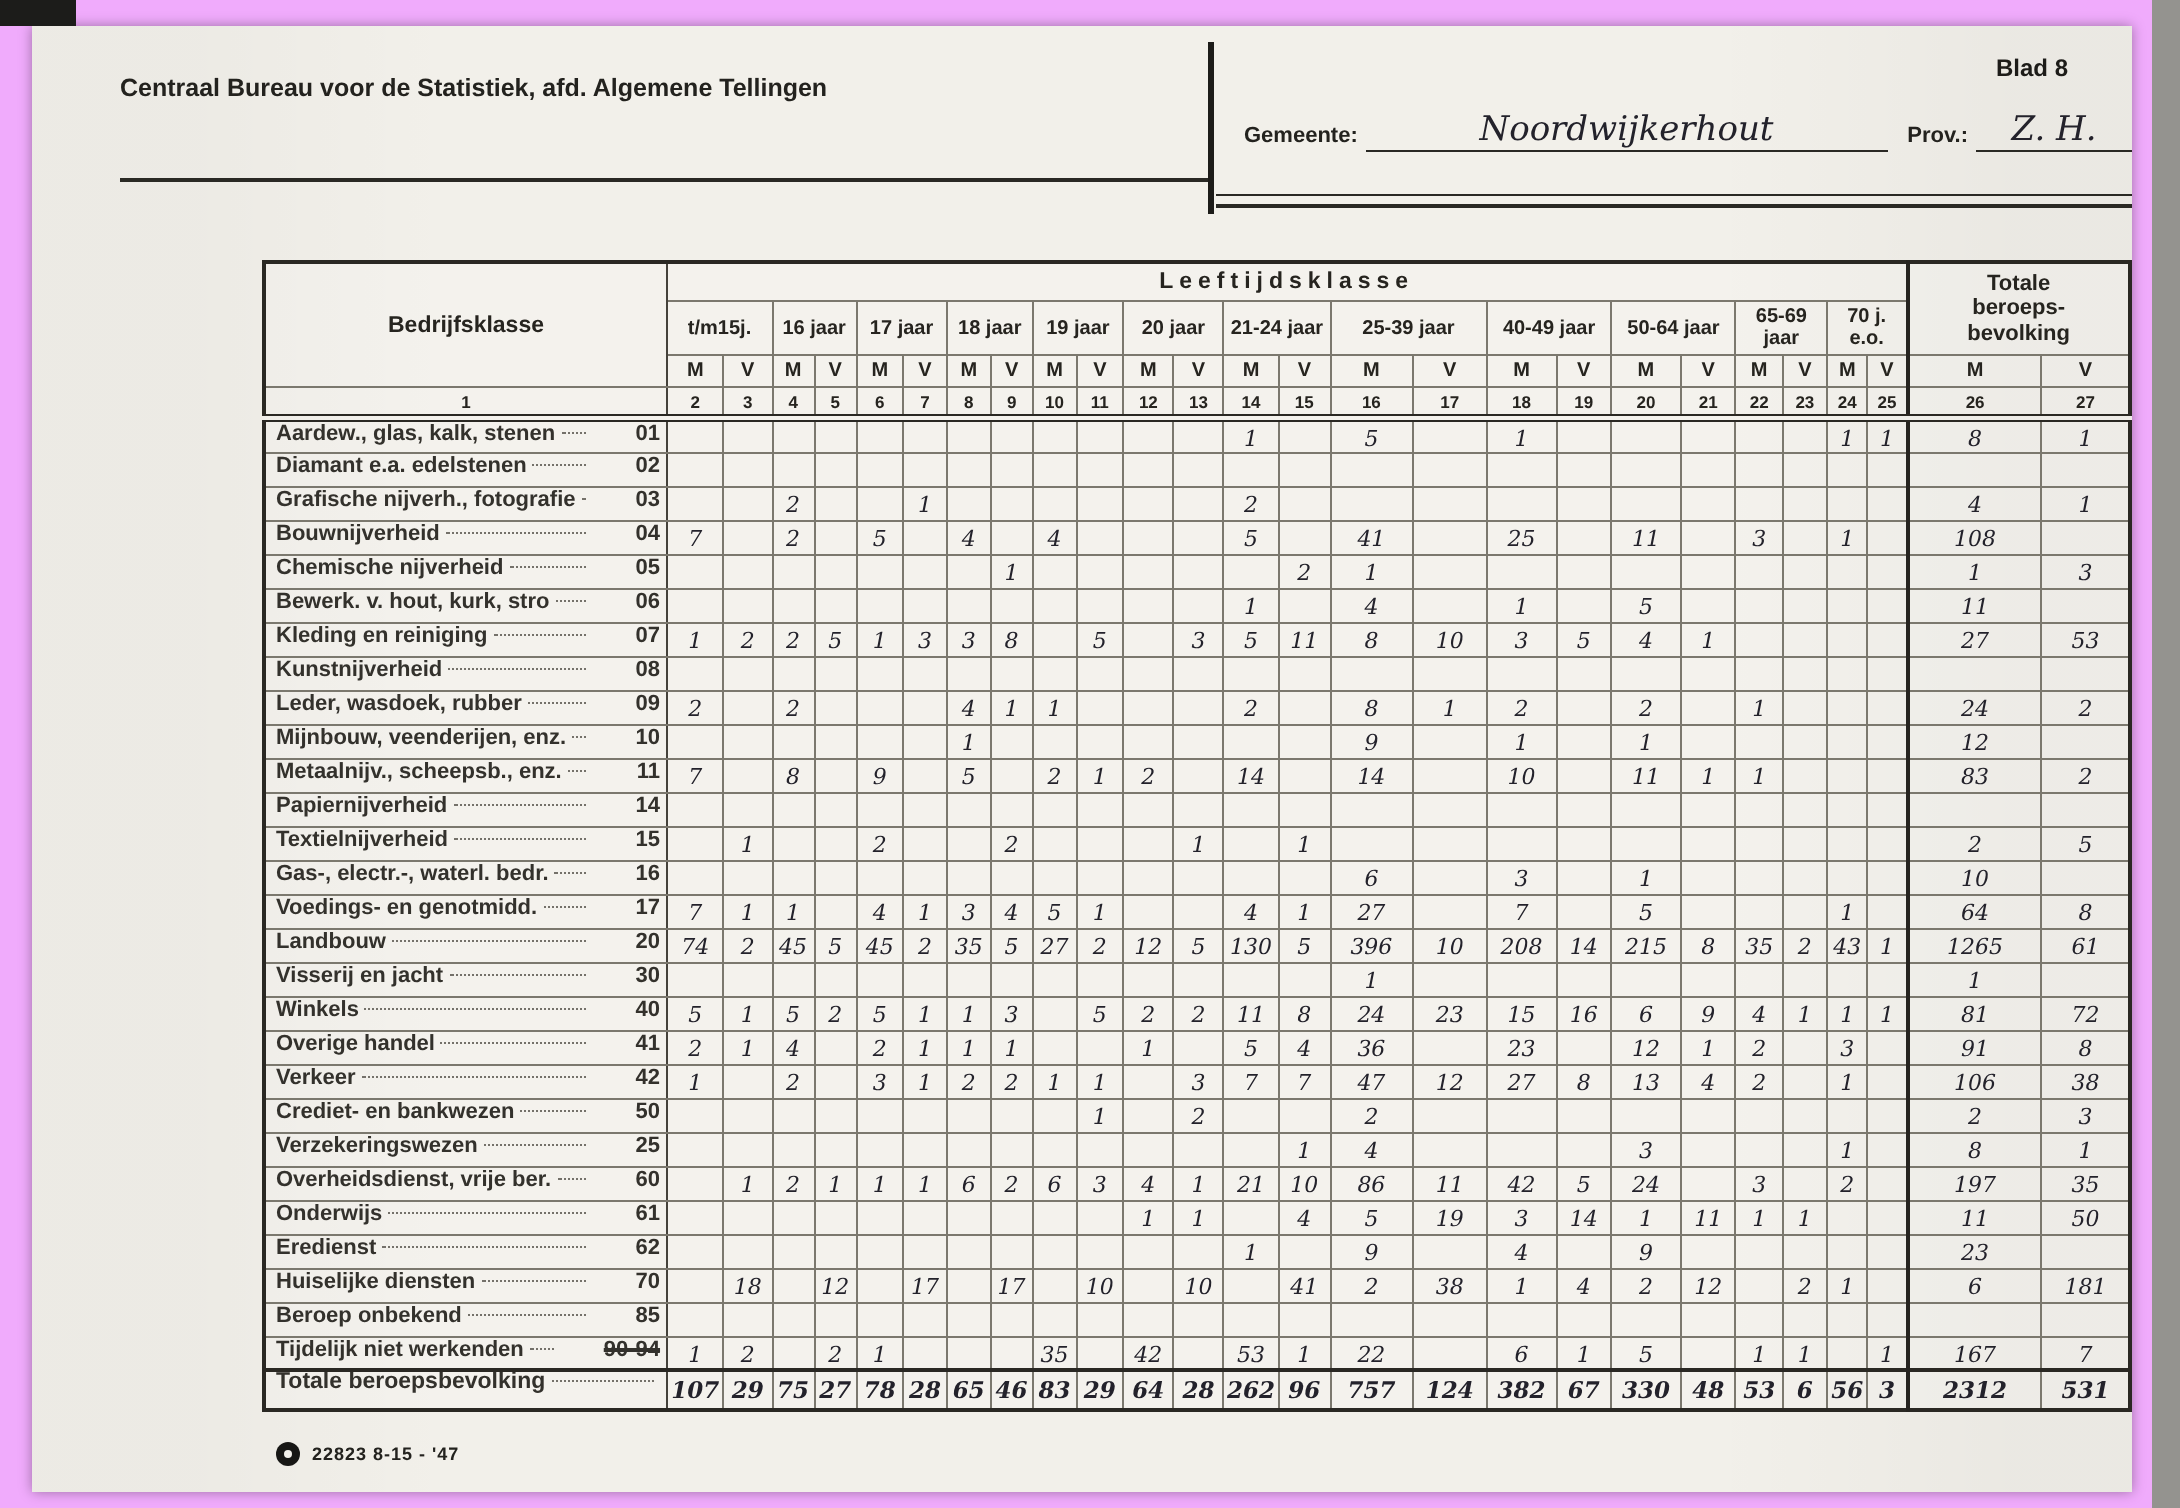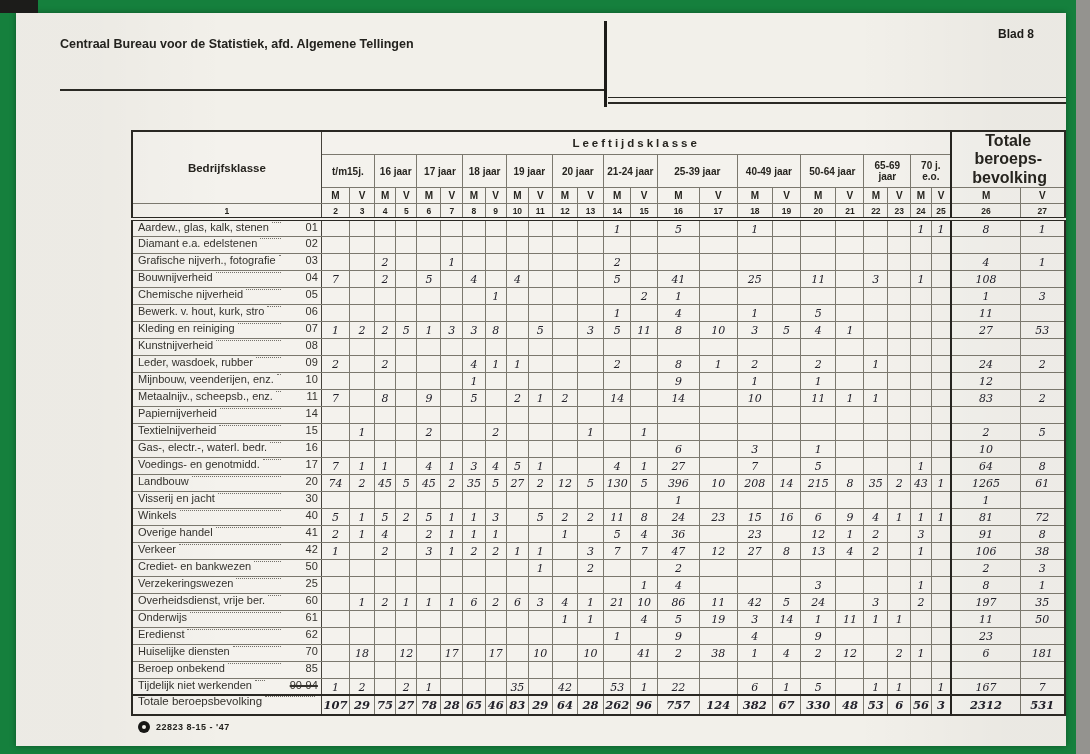--- a/index.html
+++ b/index.html
@@ -1,16 +1,16 @@
 <!DOCTYPE html>
 <html><head>
 <meta charset="utf-8">
 <style>
   html,body{margin:0;padding:0;background:#8f8e8a;}
-  .stage{position:relative;width:1090px;height:754px;background:#15803d;overflow:hidden;
+  .stage{position:relative;width:1090px;height:754px;background:#f0abfc;overflow:hidden;
          font-family:"Liberation Sans",sans-serif;}
   .corner{position:absolute;left:0;top:0;width:38px;height:13px;background:#1c1c1a;}
   .edgeR{position:absolute;right:0;top:0;width:14px;height:754px;background:#94938f;}
   .paper{position:absolute;left:16px;top:13px;width:1050px;height:733px;background:#f2f0ea;
          box-shadow:0 0 6px rgba(0,0,0,.35);
          background-image:linear-gradient(90deg, rgba(0,0,0,.025) 0 8%, rgba(0,0,0,0) 20% 80%, rgba(0,0,0,.03) 94% 100%);}
   
   .org{position:absolute;left:44px;top:24px;font-size:12.5px;font-weight:700;color:#23221e;}
   .title{position:absolute;left:44px;top:44px;font-size:19px;font-weight:700;letter-spacing:1px;color:#1d1c19;}
   .title-rule{position:absolute;left:44px;top:76px;width:544px;border-top:2px solid #2a2924;}
@@ -28,27 +28,27 @@
   .tbl{position:absolute;left:115px;top:117px;border-collapse:collapse;table-layout:fixed;
        border:2px solid #2a2823;background:rgba(255,255,255,.15);}
   .tbl th,.tbl td{border:1px solid #7b786e;padding:0;overflow:hidden;}
   .tbl th{font-weight:700;color:#26241f;}
   .cm{border-left:1px solid #45423b !important;}
   .cv{border-left:1px solid #9b988d !important;}
   .ct{border-left:2.5px solid #262420 !important;}
   .h-bk{font-size:11.5px;border-right:1.5px solid #45423b !important;}
   .h-lk{font-size:11.5px;letter-spacing:3px;height:18px;border-bottom:1px solid #45423b;}
   .h-age{font-size:10px;height:26px;}
-  .h-tot{font-size:16px;line-height:1.15;}
+  .h-tot{font-size:11px;line-height:1.15;}
   .h-tot div{width:72px;margin:0 auto;}
   .h-mv{font-size:10px;height:15px;}
   .h-num{font-size:8.5px;height:13px;border-bottom:4px double #2a2823 !important;}
   .tbl tbody tr{height:17px;}
   .lab{border-right:1.5px solid #45423b !important;}
-  .rl{display:flex;align-items:flex-start;font-size:11px;font-weight:400;color:#33312c;
+  .rl{display:flex;align-items:center;font-size:11px;font-weight:700;color:#33312c;
       padding:0 3px 2px 5px;line-height:1;white-space:nowrap;}
   .lead{flex:1;border-bottom:1.5px dotted #55524a;margin:0 3px 2px 3px;min-width:2px;opacity:.8;}
   .code{font-size:11px;padding-left:22px;}
   .struck{text-decoration:line-through;text-decoration-thickness:2px;}
   .hw{display:block;font-family:"DejaVu Serif",serif;font-style:italic;font-size:11px;
       color:#23222b;text-align:center;line-height:1;transform:translateY(1px);}
   .tot-row{height:26px;margin-left:48px;}
   .tot-row td{border-top:2.5px solid #2a2823;}
   .tot-row .hw{font-size:11.5px;font-weight:700;}
   .tot-row .rl{font-size:11.5px;padding-bottom:6px;}
@@ -61,20 +61,26 @@
 </head>
 <body>
 
 <div class="stage">
   <div class="edgeR"></div>
   <div class="paper">
     <div class="org">Centraal Bureau voor de Statistiek, afd. Algemene Tellingen</div>
     <div class="title-rule"></div>
     <div class="vdiv"></div>
     <div class="blad">Blad 8</div>
+    <div class="gem-row">
+      <span class="plbl">Gemeente:</span>
+      <span class="hw-line"><span class="hwv">Noordwijkerhout</span></span>
+      <span class="plbl" style="padding-left:10px;">Prov.:</span>
+      <span class="hw-line short"><span class="hwv">Z. H.</span></span>
+    </div>
     <div class="hr2a"></div>
     <div class="hr2b"></div>
 
     <table class="tbl">
         <colgroup>
           <col style="width: 150px;">
           <col style="width: 29px;">
           <col style="width: 26px;">
           <col style="width: 22px;">
           <col style="width: 22px;">

